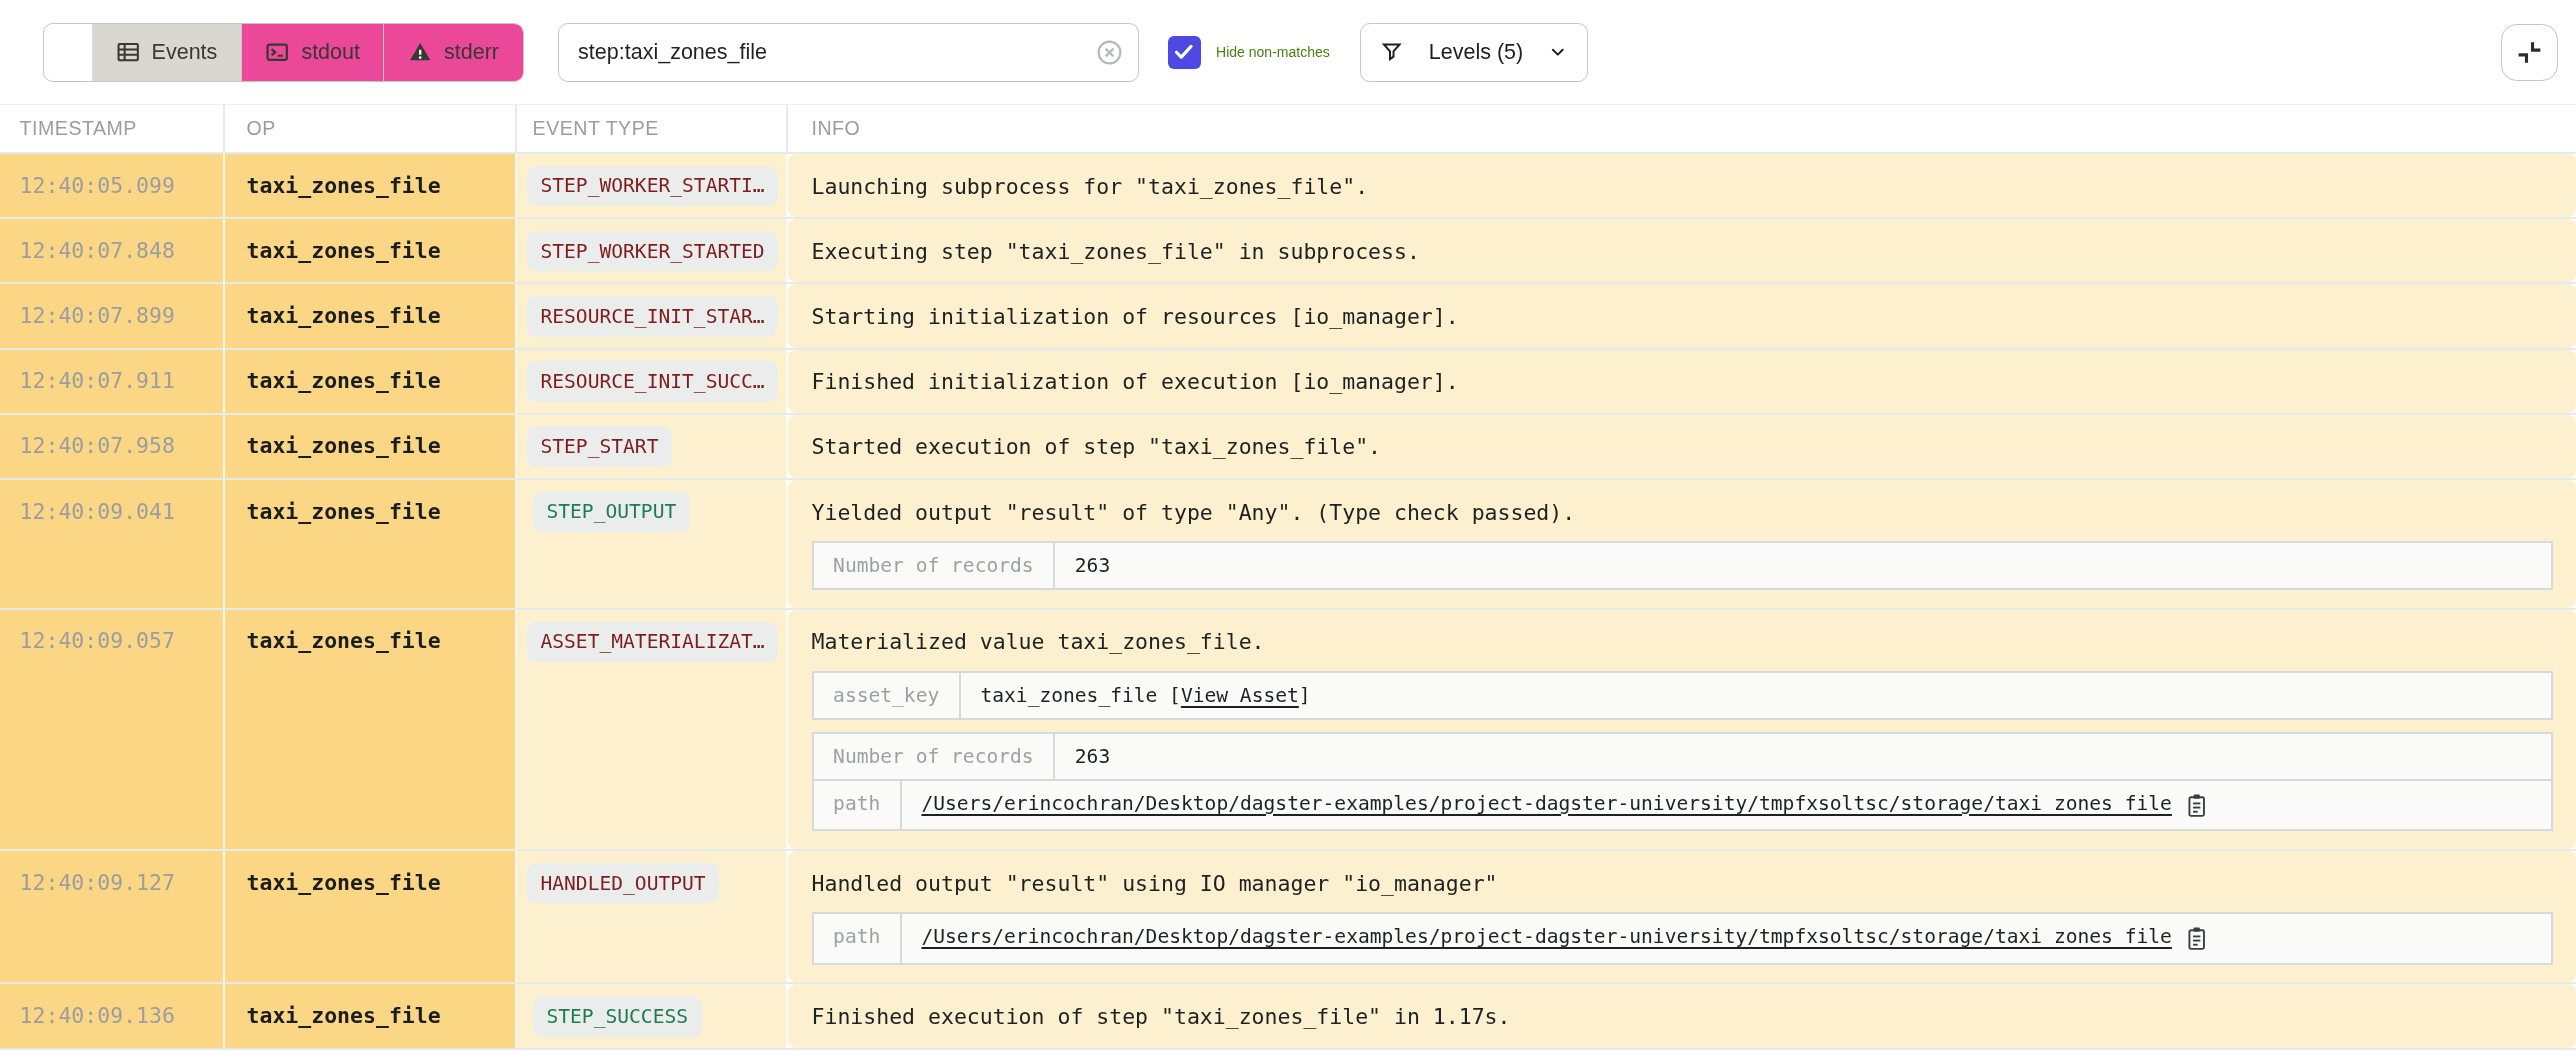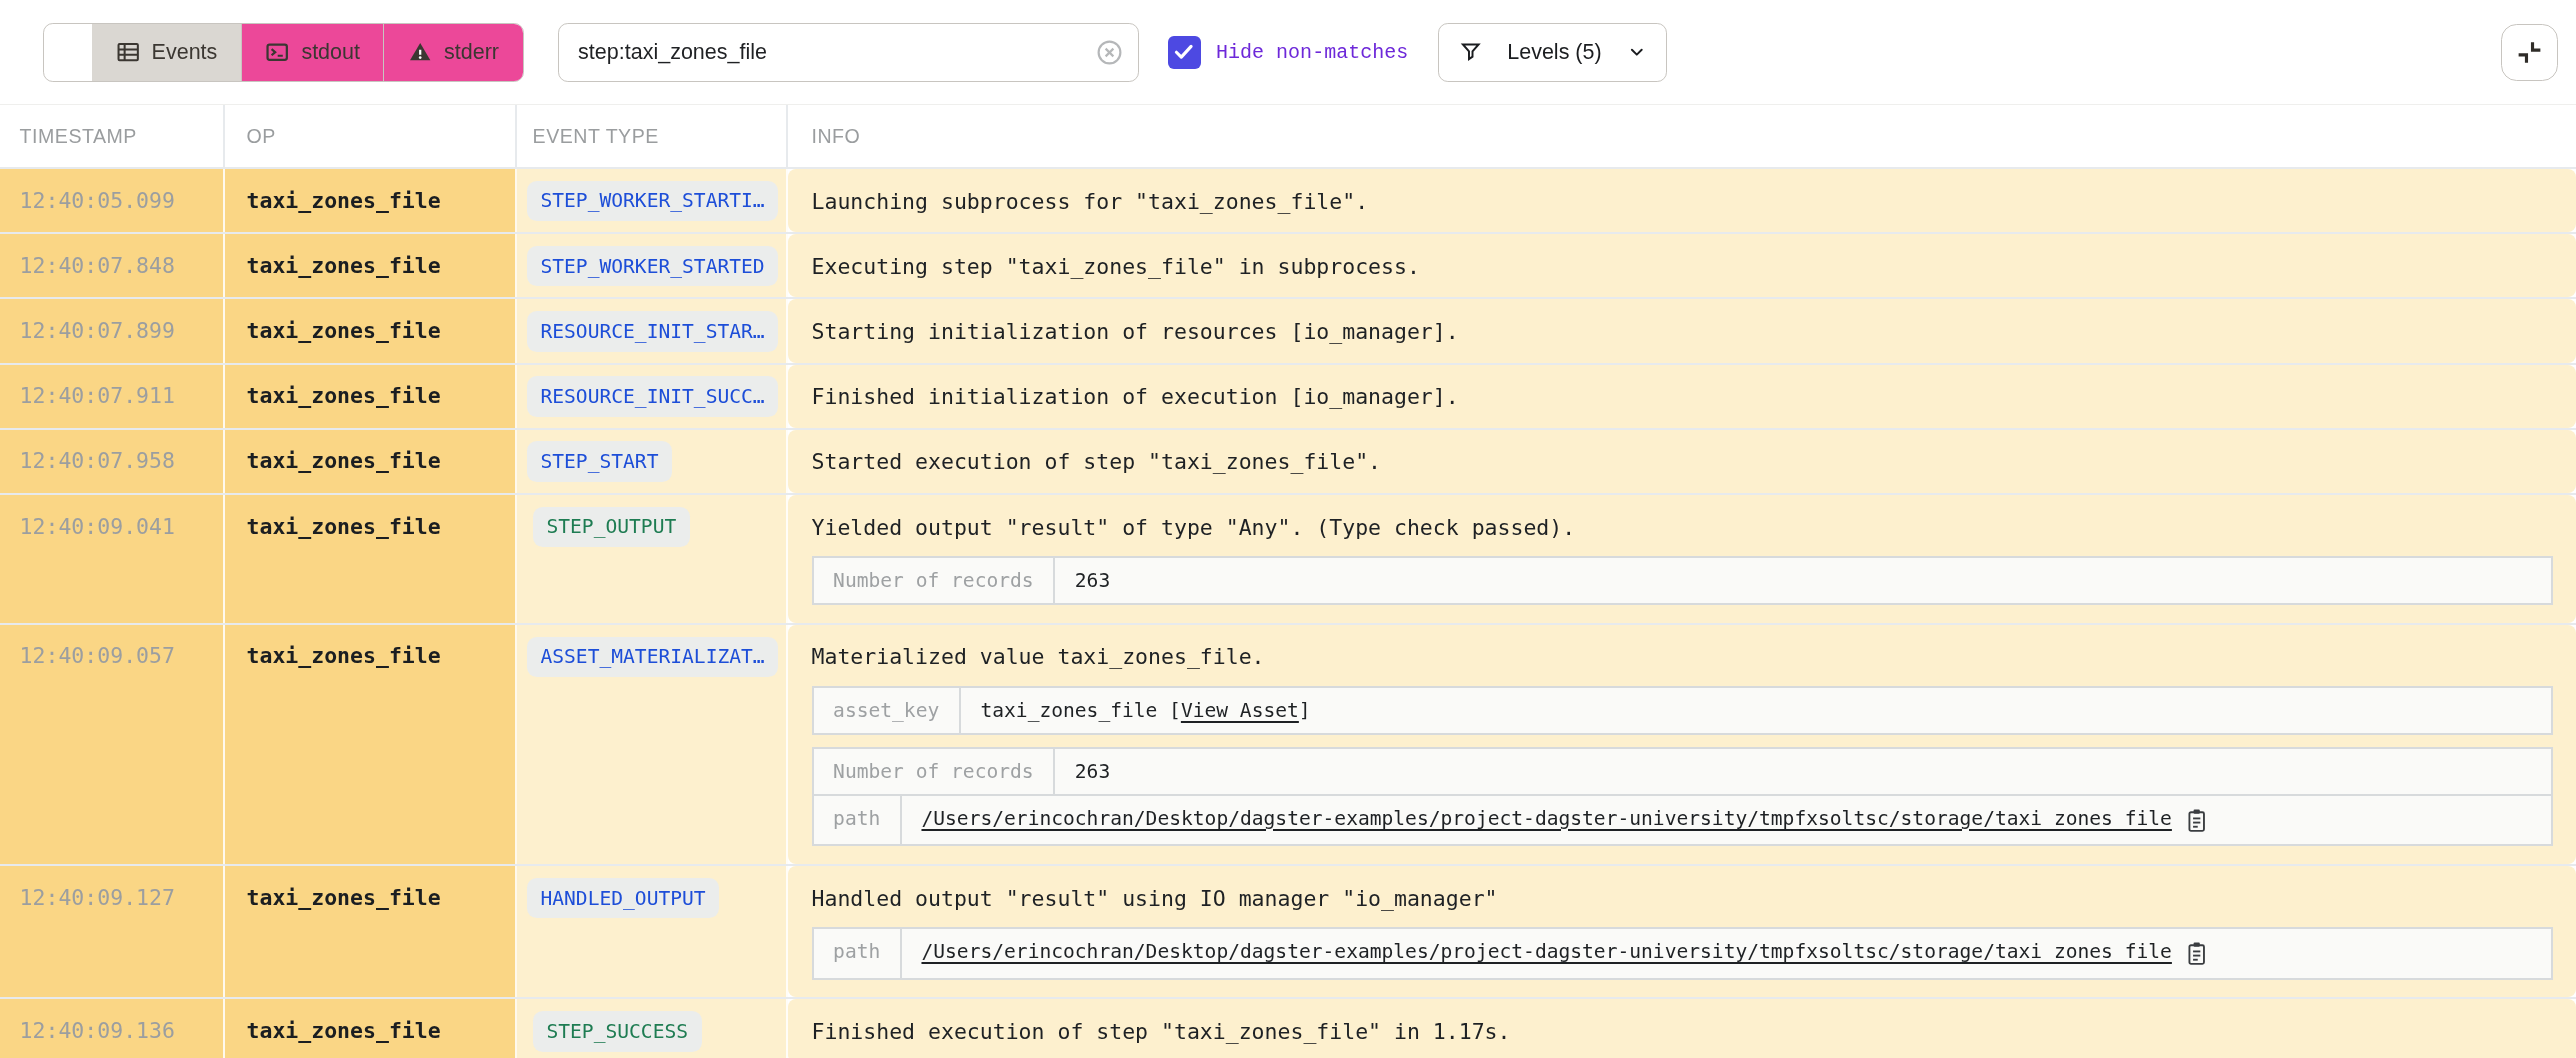--- a/index.html
+++ b/index.html
@@ -21,49 +21,49 @@
   .seg-btn.active{ background:#DAD7D2;margin-left:48px; }
   .search{ position:relative; margin-left:34px; width:581px; height:59px; flex:none;
            border:1.5px solid var(--border); border-radius:9.8px; background:#fff; }
   .search input{ width:100%; height:100%; border:none; outline:none; background:transparent;
                  padding:0 55px 0 19.6px; font-size:21.5px; color:#1F2124;
                  font-family:"Liberation Sans", sans-serif; }
   .search .clear{ position:absolute; right:13.7px; top:14.7px; width:29px; height:29px; cursor:pointer; }
   .chk-wrap{ display:flex; align-items:center; margin-left:29px; gap:15.6px; flex:none; }
   .chk{ width:33px; height:33px; border-radius:5.9px; background:var(--accent);
         display:flex; align-items:center; justify-content:center; cursor:pointer; }
-  .chk-label{ font-size:20px; color:#6d28d9; white-space:nowrap;font-family:Liberation Mono, monospace; }
+  .chk-label{ font-size:14px; color:#4d7c0f; white-space:nowrap; }
   .levels{ display:flex; align-items:center; gap:25px; margin-left:30px; height:59px; flex:none;
            padding:0 19.6px; border:1.5px solid var(--border); border-radius:9.8px;
            font-size:21.5px; color:#1B1D20; background:#fff; cursor:pointer; white-space:nowrap;}
   .collapse-btn{ margin-left:auto; width:57px; height:57px; border:1.5px solid var(--border);
                  border-radius:15.6px; background:#fff; display:flex; align-items:center;
                  justify-content:center; cursor:pointer; }
 
   
   .grid{ display:grid; grid-template-columns:225px 292px 271px 1fr; }
-  .hdr{ height:65px; border-top:1px solid #EFEFED; border-bottom:2px solid var(--sep); }
+  .hdr{ height:50px; border-top:1px solid #EFEFED; border-bottom:2px solid var(--sep); }
   .hdr .h{ display:flex; align-items:center; font-size:19.6px; letter-spacing:0.5px;
            color:#9A9D9F; border-right:2px solid var(--sep); }
   .hdr .h:last-child{ border-right:none; }
   .h.c1{ padding-left:19.6px; } .h.c2{ padding-left:21.5px; }
   .h.c3{ padding-left:15.6px; } .h.c4{ padding-left:23.5px; }
 
   .row{ border-bottom:2px solid var(--sep); min-height:64px; cursor:pointer; }
   .cell{ border-right:2px solid rgba(255,255,255,.85); }
   .cell:last-child{ border-right:none; }
   .cell.ts{ background:var(--hl-dark); padding:18.6px 0 0 19.6px;
             font-family:var(--mono); font-size:21.5px; color:#9B9EA0; white-space:nowrap;}
   .cell.op{ background:var(--hl-dark); padding:18.6px 0 0 21.5px;
             font-family:var(--mono); font-size:21.5px; font-weight:bold; color:#1B1E21; white-space:nowrap;}
   .cell.ev{ background:var(--hl-light); padding:11.7px 0 0 9.8px; }
   .cell.info{ background:var(--hl-light); padding:18.6px 23.5px 17.6px 23.5px;border-radius:8px; }
 
   .badge{ display:inline-block; background:#EBEDEC; border-radius:9.8px; padding:8.8px 13.7px;
-          font-family:var(--mono); font-size:19.6px; color:#1d4ed8; white-space:nowrap; }
+          font-family:var(--mono); font-size:19.6px; color:#7f1d1d; white-space:nowrap; }
   .badge.green{ color:var(--green);margin-left:6px; }
   .msg{ font-family:var(--mono); font-size:21.5px; color:#1E2124; line-height:27px; }
 
   .meta-box{ margin-top:15.6px; border:2px solid #D7DADC; background:#FAFAF8; }
   .meta-box + .meta-box{ margin-top:11.7px; }
   .meta-row{ display:flex; align-items:stretch; }
   .meta-row + .meta-row{ border-top:2px solid #D7DADC; }
   .meta-label{ padding:10.8px 19.6px; font-family:var(--mono); font-size:19.6px; line-height:23.5px;
                color:#9EA1A3; border-right:2px solid #D7DADC; white-space:nowrap; flex:none; }
   .meta-value{ padding:10.8px 19.6px; font-family:var(--mono); font-size:19.6px; line-height:23.5px;

